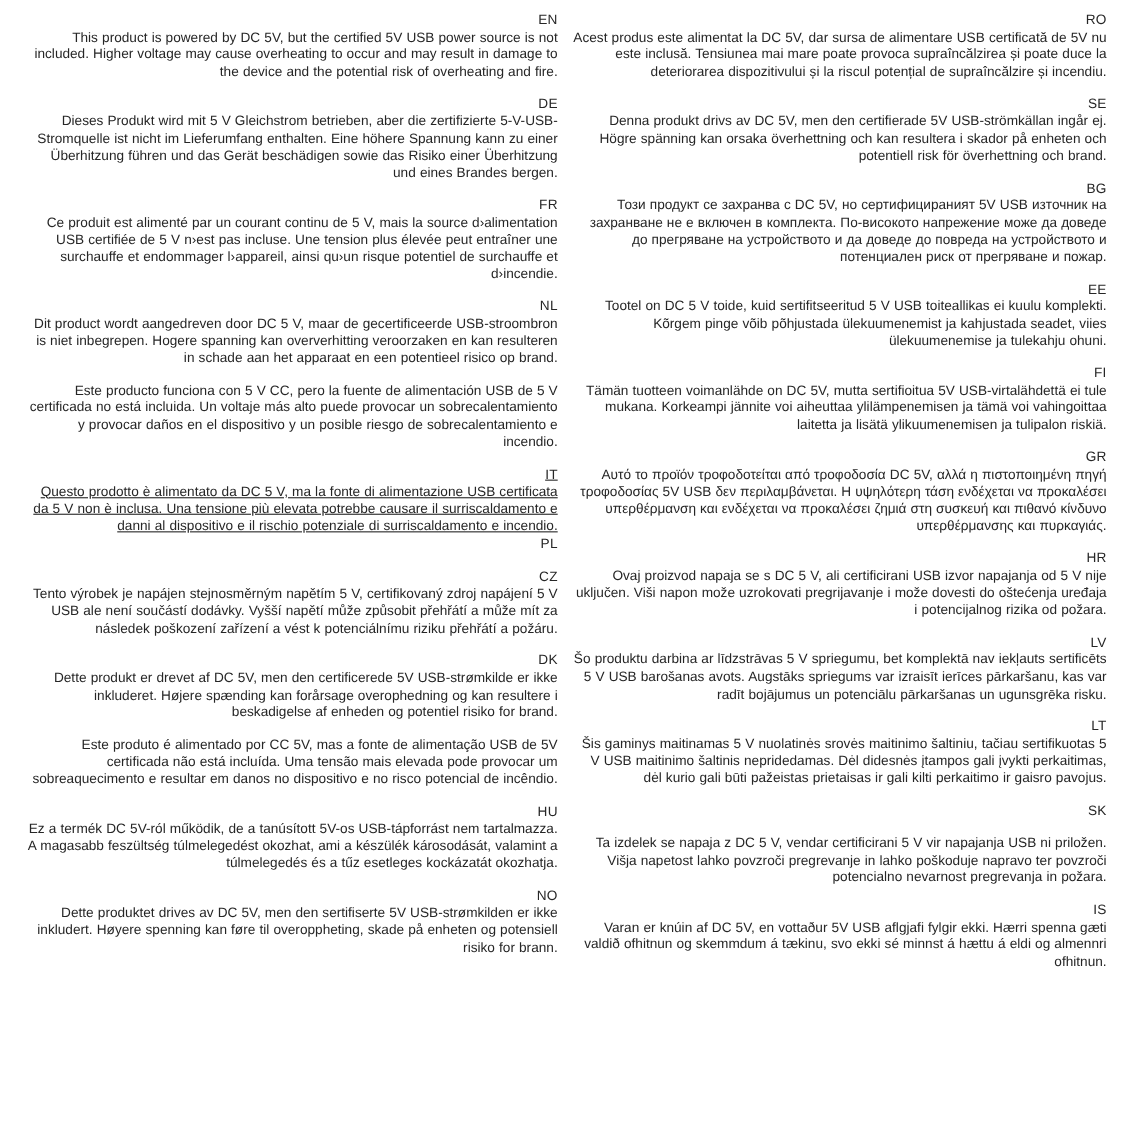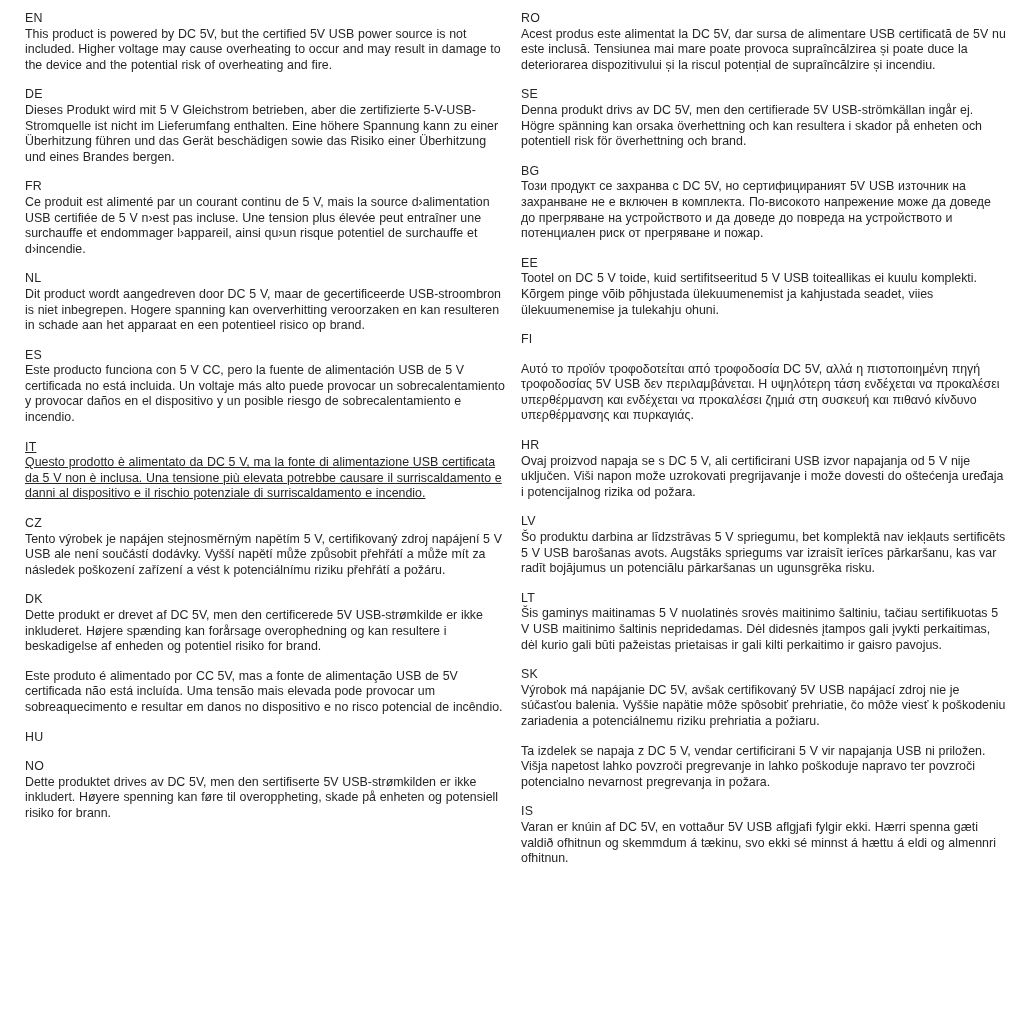--- a/index.html
+++ b/index.html
@@ -14,21 +14,21 @@
     height: 1024px;
     display: flex;
     gap: 14px;
     padding: 11px 18px 0 25px;
     font-family: "Liberation Sans", "DejaVu Sans", sans-serif;
     font-size: 12.4px;
     line-height: 15.6px;
     color: #262626;
     -webkit-font-smoothing: antialiased;
   }
-  .col { flex: 1 1 0; min-width: 0; }
+  .col { flex: 1 1 0; min-width: 0; text-align: right; }
   .col[data-col="0"] { max-width: 482px; }
   .lang-section { margin-bottom: 14px; }
   
   .col[data-col="0"] .lang-section:nth-child(6) { margin-bottom: 1px; text-decoration: underline; }
   .lang-code {
     font-weight: 400;
     letter-spacing: 0.2px;
   }
   .lang-text {
     margin: 0;
@@ -54,48 +54,49 @@
     <div class="lang-code">FR</div>
     <p class="lang-text">Ce produit est alimenté par un courant continu de 5 V, mais la source d›alimentation USB certifiée de 5 V n›est pas incluse. Une tension plus élevée peut entraîner une surchauffe et endommager l›appareil, ainsi qu›un risque potentiel de surchauffe et d›incendie.</p>
   </section>
 
   <section class="lang-section">
     <div class="lang-code">NL</div>
     <p class="lang-text">Dit product wordt aangedreven door DC 5 V, maar de gecertificeerde USB-stroombron is niet inbegrepen. Hogere spanning kan oververhitting veroorzaken en kan resulteren in schade aan het apparaat en een potentieel risico op brand.</p>
   </section>
 
   <section class="lang-section">
-    <div class="lang-code">ES</div>
     <p class="lang-text">Este producto funciona con 5 V CC, pero la fuente de alimentación USB de 5 V certificada no está incluida. Un voltaje más alto puede provocar un sobrecalentamiento y provocar daños en el dispositivo y un posible riesgo de sobrecalentamiento e incendio.</p>
   </section>
 
   <section class="lang-section">
     <div class="lang-code">IT</div>
     <p class="lang-text">Questo prodotto è alimentato da DC 5 V, ma la fonte di alimentazione USB certificata da 5 V non è inclusa. Una tensione più elevata potrebbe causare il surriscaldamento e danni al dispositivo e il rischio potenziale di surriscaldamento e incendio.</p>
   </section>
 
   <section class="lang-section">
+    <div class="lang-code">PL</div>
   </section>
 
   <section class="lang-section">
     <div class="lang-code">CZ</div>
     <p class="lang-text">Tento výrobek je napájen stejnosměrným napětím 5 V, certifikovaný zdroj napájení 5 V USB ale není součástí dodávky. Vyšší napětí může způsobit přehřátí a může mít za následek poškození zařízení a vést k potenciálnímu riziku přehřátí a požáru.</p>
   </section>
 
   <section class="lang-section">
     <div class="lang-code">DK</div>
     <p class="lang-text">Dette produkt er drevet af DC 5V, men den certificerede 5V USB-strømkilde er ikke inkluderet. Højere spænding kan forårsage overophedning og kan resultere i beskadigelse af enheden og potentiel risiko for brand.</p>
   </section>
 
   <section class="lang-section">
     <p class="lang-text">Este produto é alimentado por CC 5V, mas a fonte de alimentação USB de 5V certificada não está incluída. Uma tensão mais elevada pode provocar um sobreaquecimento e resultar em danos no dispositivo e no risco potencial de incêndio.</p>
   </section>
 
   <section class="lang-section">
     <div class="lang-code">HU</div>
+    <p class="lang-text">Ez a termék DC 5V-ról működik, de a tanúsított 5V-os USB-tápforrást nem tartalmazza. A magasabb feszültség túlmelegedést okozhat, ami a készülék károsodását, valamint a túlmelegedés és a tűz esetleges kockázatát okozhatja.</p>
   </section>
 
   <section class="lang-section">
     <div class="lang-code">NO</div>
     <p class="lang-text">Dette produktet drives av DC 5V, men den sertifiserte 5V USB-strømkilden er ikke inkludert. Høyere spenning kan føre til overoppheting, skade på enheten og potensiell risiko for brann.</p>
   </section>
 </div>
   <div class="col" data-col="1">
   <section class="lang-section">
     <div class="lang-code">RO</div>
@@ -112,44 +113,45 @@
     <p class="lang-text">Този продукт се захранва с DC 5V, но сертифицираният 5V USB източник на захранване не е включен в комплекта. По-високото напрежение може да доведе до прегряване на устройството и да доведе до повреда на устройството и потенциален риск от прегряване и пожар.</p>
   </section>
 
   <section class="lang-section">
     <div class="lang-code">EE</div>
     <p class="lang-text">Tootel on DC 5 V toide, kuid sertifitseeritud 5 V USB toiteallikas ei kuulu komplekti. Kõrgem pinge võib põhjustada ülekuumenemist ja kahjustada seadet, viies ülekuumenemise ja tulekahju ohuni.</p>
   </section>
 
   <section class="lang-section">
     <div class="lang-code">FI</div>
+    <p class="lang-text">Tämän tuotteen voimanlähde on DC 5V, mutta sertifioitua 5V USB-virtalähdettä ei tule mukana. Korkeampi jännite voi aiheuttaa ylilämpenemisen ja tämä voi vahingoittaa laitetta ja lisätä ylikuumenemisen ja tulipalon riskiä.</p>
   </section>
 
   <section class="lang-section">
+    <div class="lang-code">GR</div>
     <p class="lang-text">Αυτό το προϊόν τροφοδοτείται από τροφοδοσία DC 5V, αλλά η πιστοποιημένη πηγή τροφοδοσίας 5V USB δεν περιλαμβάνεται. Η υψηλότερη τάση ενδέχεται να προκαλέσει υπερθέρμανση και ενδέχεται να προκαλέσει ζημιά στη συσκευή και πιθανό κίνδυνο υπερθέρμανσης και πυρκαγιάς.</p>
   </section>
 
   <section class="lang-section">
     <div class="lang-code">HR</div>
     <p class="lang-text">Ovaj proizvod napaja se s DC 5 V, ali certificirani USB izvor napajanja od 5 V nije uključen. Viši napon može uzrokovati pregrijavanje i može dovesti do oštećenja uređaja i potencijalnog rizika od požara.</p>
   </section>
 
   <section class="lang-section">
     <div class="lang-code">LV</div>
     <p class="lang-text">Šo produktu darbina ar līdzstrāvas 5 V spriegumu, bet komplektā nav iekļauts sertificēts 5 V USB barošanas avots. Augstāks spriegums var izraisīt ierīces pārkaršanu, kas var radīt bojājumus un potenciālu pārkaršanas un ugunsgrēka risku.</p>
   </section>
 
   <section class="lang-section">
     <div class="lang-code">LT</div>
     <p class="lang-text">Šis gaminys maitinamas 5 V nuolatinės srovės maitinimo šaltiniu, tačiau sertifikuotas 5 V USB maitinimo šaltinis nepridedamas. Dėl didesnės įtampos gali įvykti perkaitimas, dėl kurio gali būti pažeistas prietaisas ir gali kilti perkaitimo ir gaisro pavojus.</p>
   </section>
 
   <section class="lang-section">
     <div class="lang-code">SK</div>
-    <p class="lang-text">Výrobok má napájanie DC 5V, avšak certifikovaný 5V USB napájací zdroj nie je súčasťou balenia. Vyššie napätie môže spôsobiť prehriatie, čo môže viesť k poškodeniu zariadenia a potenciálnemu riziku prehriatia a požiaru.</p>
   </section>
 
   <section class="lang-section">
     <p class="lang-text">Ta izdelek se napaja z DC 5 V, vendar certificirani 5 V vir napajanja USB ni priložen. Višja napetost lahko povzroči pregrevanje in lahko poškoduje napravo ter povzroči potencialno nevarnost pregrevanja in požara.</p>
   </section>
 
   <section class="lang-section">
     <div class="lang-code">IS</div>
     <p class="lang-text">Varan er knúin af DC 5V, en vottaður 5V USB aflgjafi fylgir ekki. Hærri spenna gæti valdið ofhitnun og skemmdum á tækinu, svo ekki sé minnst á hættu á eldi og almennri ofhitnun.</p>
   </section>

